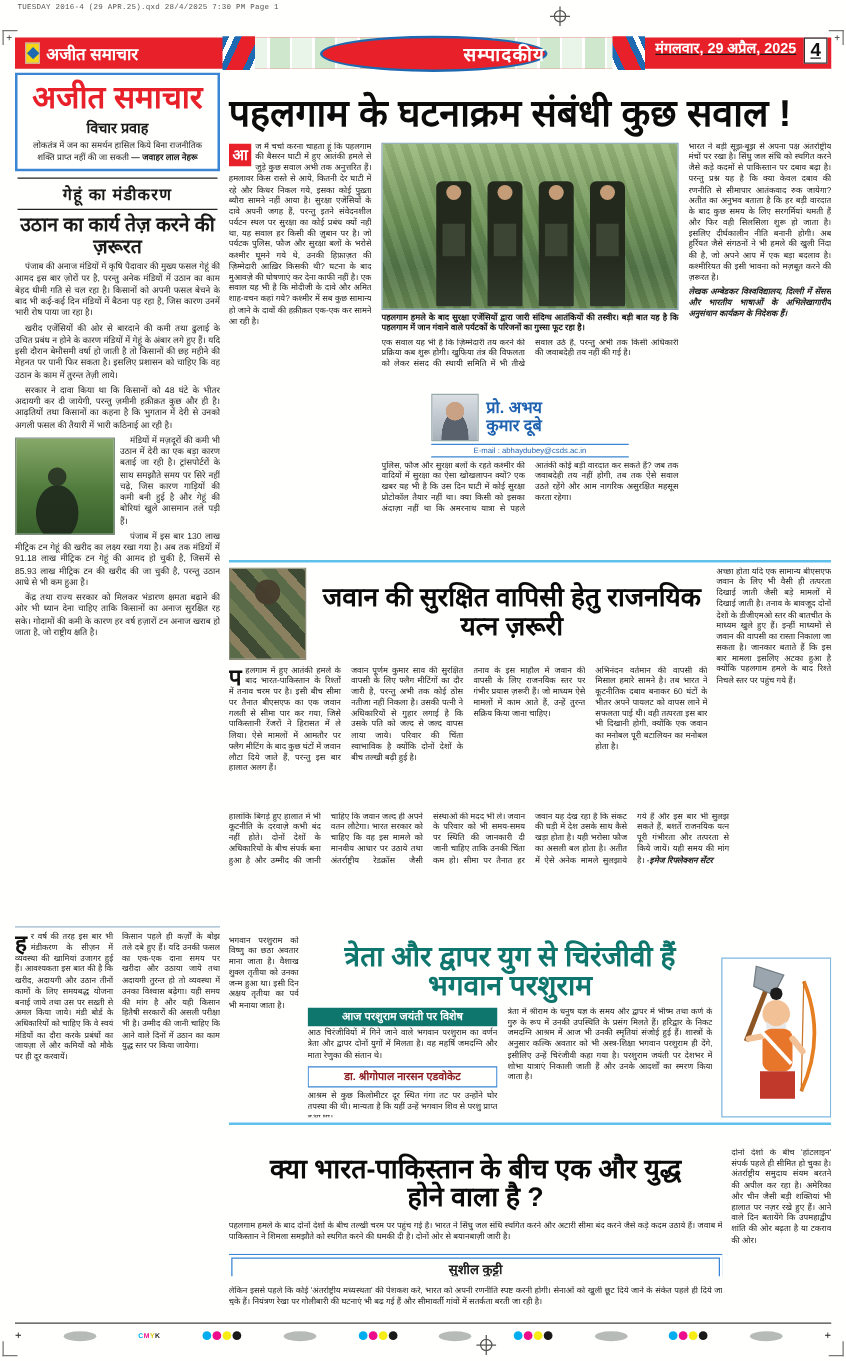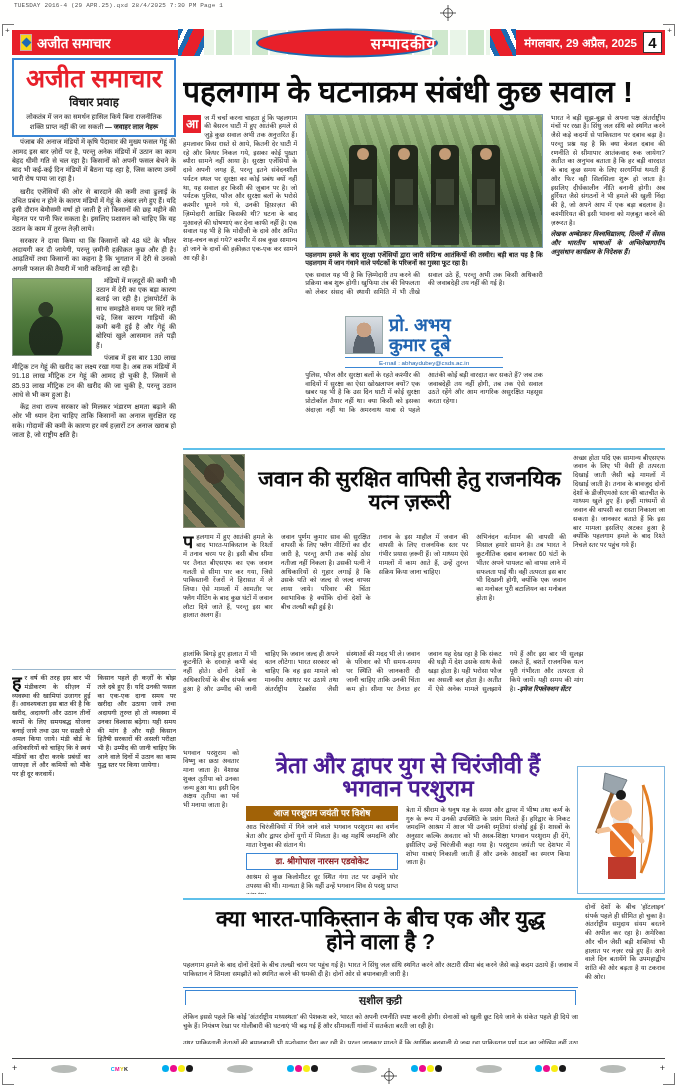--- a/index.html
+++ b/index.html
@@ -30,21 +30,21 @@
     background:
       repeating-linear-gradient(90deg,#cfe8cd 0 16px,#ffffff 16px 18px,#e9f5e8 18px 34px,#ffffff 34px 36px);
   }
   .band-mid::before, .band-mid::after { content:""; position:absolute; top:-1px; bottom:-1px; width:26px;
     background:repeating-linear-gradient(115deg,#1d6ab2 0 5px,#ffffff 5px 9px,#1d6ab2 9px 14px,#e8202a 14px 26px); }
   .band-mid::before { left:-2px; }
   .band-mid::after { right:-2px; transform:scaleX(-1); }
   .section-ellipse { position:absolute; left:50%; top:50%; transform:translate(-50%,-50%); width:182px; height:29px;
     background:#e8202a; border:2.5px solid #1d6ab2; border-radius:50%; display:flex; align-items:center; justify-content:flex-end; z-index:3; }
   .section-ellipse span { color:#fff; font-weight:800; font-size:15px; letter-spacing:1px; }
-  .band-right { display:flex; align-items:center; gap:6px; padding:0 3px 0 10px; }
+  .band-right { display:flex; gap:6px; padding:0 3px 0 10px;text-decoration:underline; }
   .band-date { color:#fff; font-weight:700; font-size:11.5px; white-space:nowrap; }
   .pagenum { width:19px; height:21px; background:#fff; border:1px solid #333; color:#111; font-weight:800; font-size:15px; display:flex; align-items:center; justify-content:center; }
 
   
   .content { position:absolute; left:12px; right:12px; top:58px; bottom:45px; display:flex; gap:7px; overflow:hidden; }
 
   
   .leftcol { width:164px; flex:none; display:flex; flex-direction:column; overflow:hidden; }
   .masthead-box { border:2px solid #3a86d4; padding:5px 5px 4px; text-align:center; }
   .masthead { color:#e8202a; font-size:25px; font-weight:900; line-height:1.05; }
@@ -87,21 +87,21 @@
   .mid-two { columns:2; column-gap:8px; overflow:hidden; }
   .mid-two.a { height:42px; }
   .mid-two.b { flex:1; }
   .authorrow { display:flex; align-items:center; gap:6px; width:158px; margin:2px auto 0; }
   .portrait { border:1px solid #9aa;
     background:
       radial-gradient(circle at 50% 36%, #c9a184 0 25%, transparent 26%),
       radial-gradient(ellipse at 50% 96%, #5a636d 0 42%, transparent 43%),
       linear-gradient(#d9dee3,#a8b1ba); }
   .p1 { width:38px; height:38px; flex:none; }
-  .authorname { color:#1f63b0; font-weight:800; font-size:18px; line-height:1.12; }
+  .authorname { color:#1f63b0; font-weight:800; font-size:13px; line-height:1.12; }
   .authoremail { width:158px; margin:2px auto 3px; text-align:center; font-size:6.2px; color:#1f63b0; border-top:1px solid #3a86d4; border-bottom:1px solid #3a86d4; padding:1px 0; }
   .bio { font-weight:700; font-style:italic; font-size:6.6px; margin-top:3px; }
 
   
   .a2 { display:flex; gap:7px; margin-top:1px; }
   .a2-main { flex:1; overflow:hidden; }
   .a2-head { display:flex; gap:8px; align-items:center; }
   .a2-photo { width:62px; height:74px; flex:none; border:1px solid #8a8a76;
     background:
       radial-gradient(circle at 50% 26%, rgba(70,60,45,.95) 0 16%, transparent 17%),
@@ -113,30 +113,30 @@
   .author2 .authorname { font-size:11.5px; }
   .p2 { width:30px; height:34px; flex:none; }
   .a2-right { width:92px; flex:none; overflow:hidden; }
   .a2band { margin-top:5px; height:95px; overflow:hidden; columns:6; column-gap:8px; }
   .credit { font-weight:800; font-style:italic; }
 
   
   .a3 { display:flex; gap:7px; margin-top:4px; }
   .a3-left { width:56px; flex:none; overflow:hidden; }
   .a3-center { flex:1; overflow:hidden; }
-  .a3-h { font-size:22.5px; font-weight:900; text-align:center; line-height:1.05; margin:5px 0 5px; color:#4c1d95; }
+  .a3-h { font-size:22.5px; font-weight:900; text-align:center; line-height:1.05; margin:5px 0 5px; color:#0f766e; }
   .a3-row { display:flex; gap:8px; height:88px; overflow:hidden; }
   .a3-c1 { flex:1; overflow:hidden; }
   .a3-c2 { flex:1.08; overflow:hidden; }
-  .kicker-red { background:#a16207; color:#fff; font-weight:800; font-size:8.8px; text-align:center; padding:2px 0; margin-bottom:2px; }
+  .kicker-red { background:#0f766e; color:#fff; font-weight:800; font-size:8.8px; text-align:center; padding:2px 0; margin-bottom:2px; }
   .byline-box { border:1.5px solid #3a86d4; color:#8b1c20; font-weight:800; font-size:8.6px; text-align:center; padding:2px 0; margin:3px 0; }
   .a3-img { width:88px; height:128px; flex:none; border:1px solid #7fb7e0; background:#fff; display:flex; align-items:flex-start; justify-content:center; align-self:flex-end; }
 
   
-  .a4 { display:flex; gap:7px; margin-top:0; flex:1; overflow:hidden;justify-content:center; }
+  .a4 { display:flex; gap:7px; margin-top:16px; flex:1; overflow:hidden;justify-content:center; }
   .a4-main { flex:1; overflow:hidden; }
   .a4-h { font-size:21.5px; font-weight:900; text-align:center; line-height:1.1; margin:5px 30px 6px; color:#0b0b0b; }
   .a4-cols { display:flex; gap:8px; height:122px; overflow:hidden;flex-direction:column; }
   .a4-col { flex:1; overflow:hidden; }
   .byline4 { border:1px solid #3a86d4; outline:1px solid #3a86d4; outline-offset:2px; font-weight:800; font-size:10.5px; text-align:center; padding:3px 0; margin:3px 2px 5px; }
   .a4-right { width:80px; flex:none; overflow:hidden; }
 
   
   .footer { position:absolute; left:12px; right:12px; bottom:16px; border-top:1px solid #444; padding-top:5px;
     display:flex; align-items:center; justify-content:space-between; }
@@ -191,20 +191,22 @@
 
     <aside class="leftcol">
       <div class="masthead-box">
         <div class="masthead">अजीत समाचार</div>
         <div class="vichar">विचार प्रवाह</div>
         <div class="lquote">
           <span>लोकतंत्र में जन का समर्थन हासिल किये बिना राजनीतिक शक्ति प्राप्त नहीं की जा सकती</span>
           <b>— जवाहर लाल नेहरू</b>
         </div>
       </div>
+      <div class="lkicker">गेहूं का मंडीकरण</div>
+      <div class="lheadline">उठान का कार्य तेज़ करने की ज़रूरत</div>
       <div class="left-body">
         <p>पंजाब की अनाज मंडियों में कृषि पैदावार की मुख्य फसल गेहूं की आमद इस बार ज़ोरों पर है, परन्तु अनेक मंडियों में उठान का काम बेहद धीमी गति से चल रहा है। किसानों को अपनी फसल बेचने के बाद भी कई-कई दिन मंडियों में बैठना पड़ रहा है, जिस कारण उनमें भारी रोष पाया जा रहा है।</p>
         <p>खरीद एजेंसियों की ओर से बारदाने की कमी तथा ढुलाई के उचित प्रबंध न होने के कारण मंडियों में गेहूं के अंबार लगे हुए हैं। यदि इसी दौरान बेमौसमी वर्षा हो जाती है तो किसानों की छह महीने की मेहनत पर पानी फिर सकता है। इसलिए प्रशासन को चाहिए कि वह उठान के काम में तुरन्त तेज़ी लाये।</p>
         <p>सरकार ने दावा किया था कि किसानों को 48 घंटे के भीतर अदायगी कर दी जायेगी, परन्तु ज़मीनी हक़ीक़त कुछ और ही है। आढ़तियों तथा किसानों का कहना है कि भुगतान में देरी से उनको अगली फसल की तैयारी में भारी कठिनाई आ रही है।</p>
         <div class="inline-photo"></div>
         <p>मंडियों में मज़दूरों की कमी भी उठान में देरी का एक बड़ा कारण बताई जा रही है। ट्रांसपोर्टरों के साथ समझौते समय पर सिरे नहीं चढ़े, जिस कारण गाड़ियों की कमी बनी हुई है और गेहूं की बोरियां खुले आसमान तले पड़ी हैं।</p>
         <p>पंजाब में इस बार 130 लाख मीट्रिक टन गेहूं की खरीद का लक्ष्य रखा गया है। अब तक मंडियों में 91.18 लाख मीट्रिक टन गेहूं की आमद हो चुकी है, जिसमें से 85.93 लाख मीट्रिक टन की खरीद की जा चुकी है, परन्तु उठान आधे से भी कम हुआ है।</p>
         <p>केंद्र तथा राज्य सरकार को मिलकर भंडारण क्षमता बढ़ाने की ओर भी ध्यान देना चाहिए ताकि किसानों का अनाज सुरक्षित रह सके। गोदामों की कमी के कारण हर वर्ष हज़ारों टन अनाज खराब हो जाता है, जो राष्ट्रीय क्षति है।</p>
       </div>
       <div class="left-bottom">

